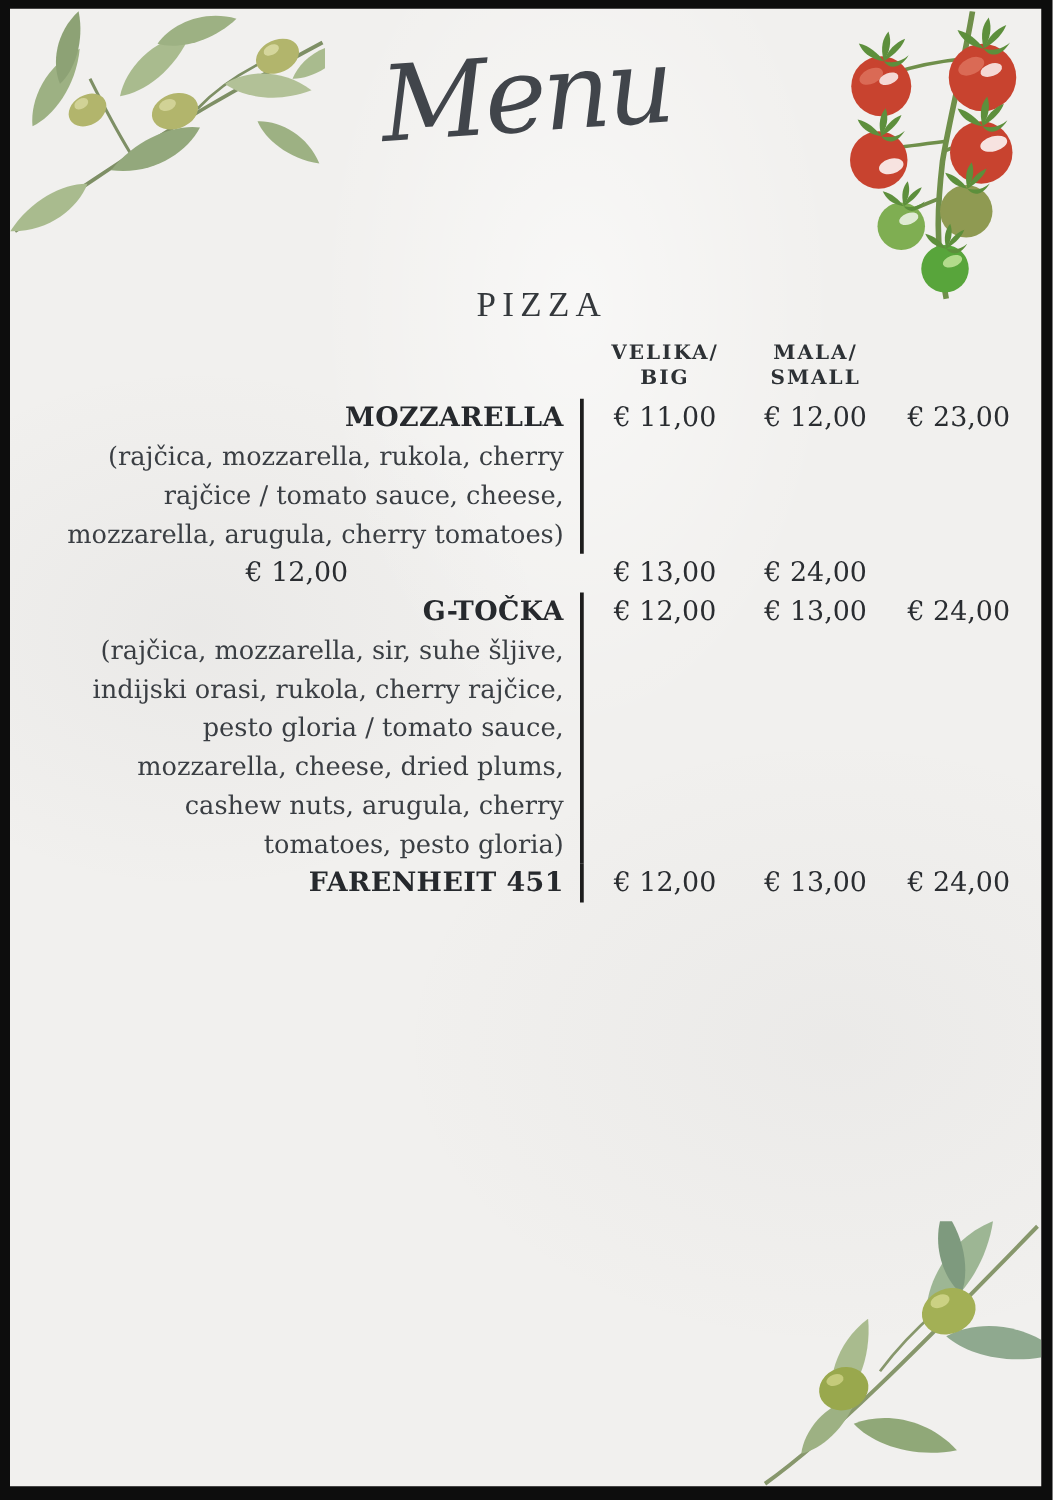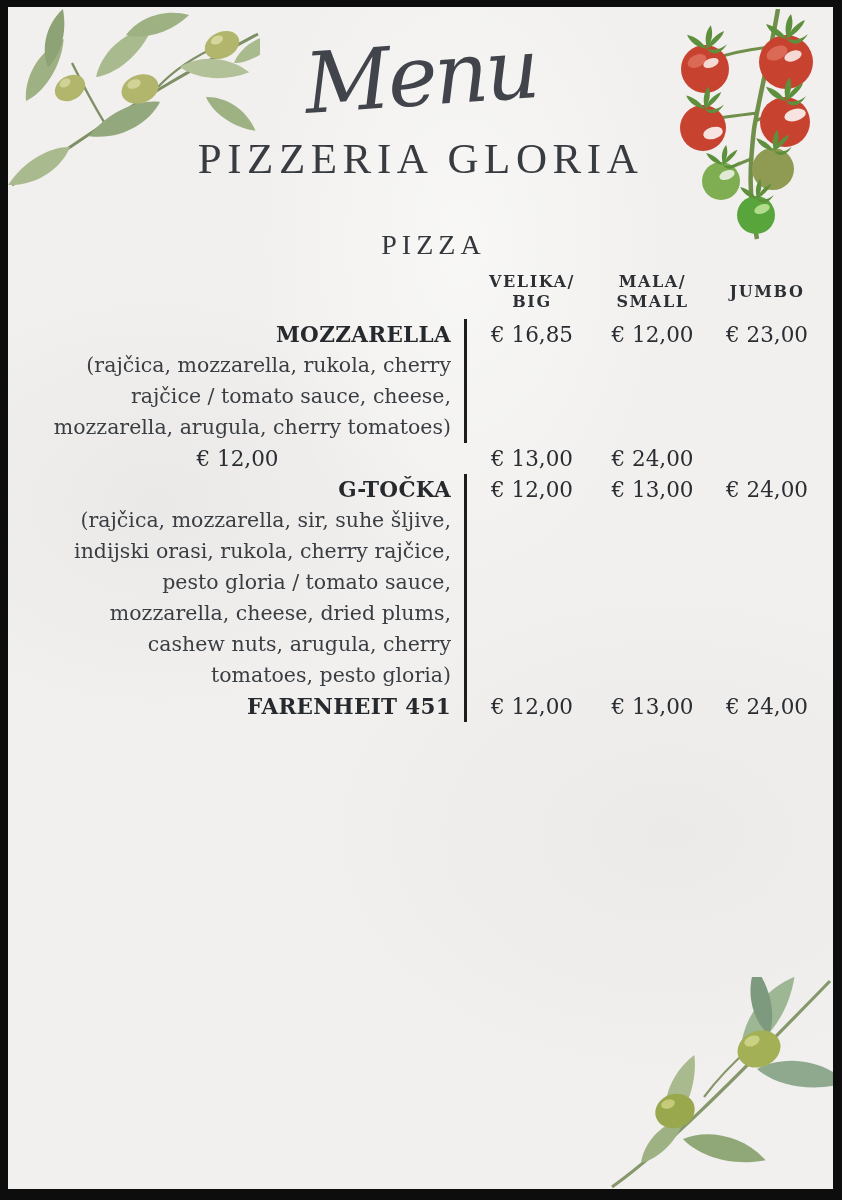--- a/index.html
+++ b/index.html
@@ -200,49 +200,44 @@
     </g>
     <g fill="#b2b56c">
       <ellipse cx="150" cy="72" rx="22" ry="18" transform="rotate(-22 150 72)" fill="#a3b055"></ellipse>
       <ellipse cx="66" cy="134" rx="20" ry="17" transform="rotate(-18 66 134)" fill="#99a84d"></ellipse>
       <ellipse cx="143" cy="64" rx="8" ry="5" fill="#d4da8e" opacity="0.8" transform="rotate(-22 143 64)"></ellipse>
       <ellipse cx="59" cy="127" rx="7" ry="4.5" fill="#cfd387" opacity="0.8" transform="rotate(-18 59 127)"></ellipse>
     </g>
   </svg>
 
   <div class="script-title">Menu</div>
-  <div class="restaurant-name">PIZZERIA GLORIA</div>
   <div class="section-title">PIZZA</div>
 
   <div class="menu-table">
 
     <div class="grid-row">
       <div class="header-cell"></div>
       <div class="header-cell">
         <div>VELIKA/</div>
         <div>BIG</div>
       </div>
       <div class="header-cell">
         <div>MALA/</div>
         <div>SMALL</div>
       </div>
-      <div class="header-cell">
-        <div>JUMBO</div>
-        <div></div>
-      </div>
     </div>
 
     <div class="rows">
 
       <div class="grid-row">
         <div class="item-cell">
           <div class="item-name">MOZZARELLA</div>
           <div class="item-desc">(rajčica, mozzarella, rukola, cherry rajčice / tomato sauce, cheese, mozzarella, arugula, cherry tomatoes)</div>
         </div>
-        <div class="price-cell">€ 16,85</div>
+        <div class="price-cell">€ 11,00</div>
         <div class="price-cell">€ 12,00</div>
         <div class="price-cell">€ 23,00</div>
       </div>
 
       <div class="grid-row">
         <div class="price-cell">€ 12,00</div>
         <div class="price-cell">€ 13,00</div>
         <div class="price-cell">€ 24,00</div>
       </div>
 

